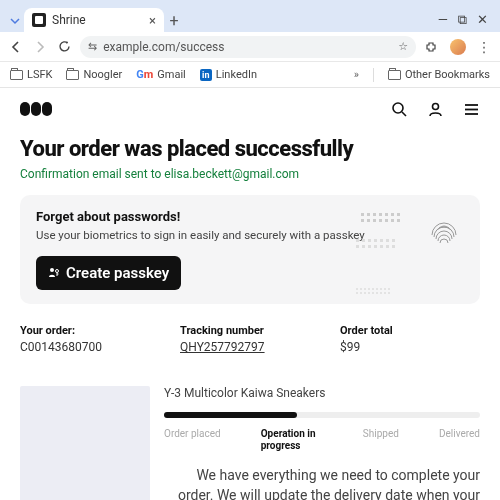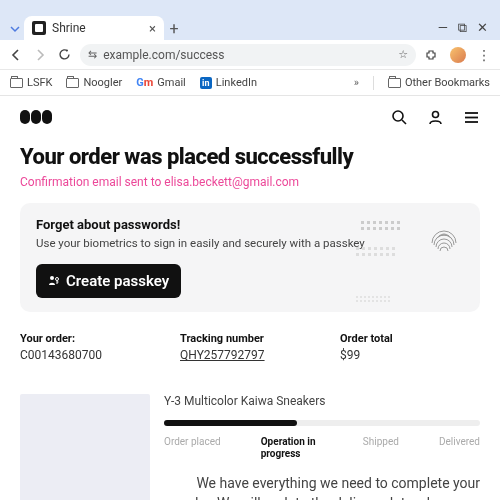--- a/index.html
+++ b/index.html
@@ -1,19 +1,19 @@
 <!DOCTYPE html>
 <html><head>
 <meta charset="utf-8">
 <style>
   * { box-sizing: border-box; margin: 0; padding: 0; font-family: -apple-system, BlinkMacSystemFont, "Segoe UI", Roboto, Arial, sans-serif; }
   body { width: 500px; height: 500px; overflow: hidden; background: #fff; }
 
   
-  .chrome-top { background: #dde7f7; height: 40px; display: flex; align-items: flex-end; padding: 0 6px; }
+  .chrome-top { background: #dde7f7; height: 32px; display: flex; align-items: flex-end; padding: 0 6px; }
   .tab-dd { width: 18px; height: 22px; background:#dde7f7; display:flex; align-items:center; justify-content:center; color:#444;}
   .tab { background: #fff; border-radius: 8px 8px 0 0; height: 24px; display: flex; align-items: center; padding: 0 8px; gap: 6px; min-width: 140px; font-size: 12px; color:#333; }
   .favicon { width:14px; height:14px; background:#222; border-radius:2px; display:flex;align-items:center;justify-content:center; }
   .favicon::after{content:"";width:8px;height:8px;background:#fff;border-radius:1px;}
   .tab-close { margin-left:auto; color:#555; font-size:13px;}
   .tab-add { width:20px; text-align:center; color:#555; font-size:16px; line-height:22px;}
   .win-controls { margin-left:auto; display:flex; gap:10px; color:#444; padding:0 6px 4px;}
   .win-controls span{font-size:13px;}
 
   .addr-row { background:#fff; height:30px; display:flex; align-items:center; padding:0 8px; gap:8px; border-bottom:1px solid #e8e8e8;}
@@ -35,21 +35,21 @@
 
   
   .page { padding: 12px 20px 0; height: calc(500px - 84px); overflow:hidden;}
   .app-header{display:flex;align-items:center;justify-content:space-between;margin-bottom:18px;}
   .logo{display:flex;gap:1px;}
   .logo span{width:10px;height:14px;background:#111;border-radius:5px;}
   .hdr-actions{display:flex;gap:18px;align-items:center;color:#222;}
   .ic{width:18px;height:18px;display:flex;align-items:center;justify-content:center;}
 
   h1{font-size:22px;font-weight:800;letter-spacing:-0.5px;color:#111;margin-bottom:6px;}
-  .conf-text{font-size:12px;color:#ec4899;margin-bottom:14px;}
+  .conf-text{font-size:12px;color:#15803d;margin-bottom:14px;}
 
   .passkey-card{background:#f5f5f6;border-radius:10px;padding:14px 16px;position:relative;margin-bottom:20px;overflow:hidden;}
   .pk-title{font-weight:700;font-size:13px;color:#111;margin-bottom:4px;}
   .pk-sub{font-size:11.5px;color:#444;margin-bottom:14px;}
   .pk-btn{background:#111;color:#fff;border:none;border-radius:6px;font-size:15px;font-weight:600;padding:8px 12px;display:inline-flex;align-items:center;gap:6px;cursor:pointer;}
   .pk-btn-ic{font-size:11px;}
   .pk-deco{position:absolute;right:80px;top:18px;display:grid;grid-template-columns:repeat(7,3px);gap:3px;}
   .pk-deco i{width:3px;height:3px;background:#ccc;}
   .pk-deco2{position:absolute;right:85px;top:44px;display:grid;grid-template-columns:repeat(7,3px);gap:3px;}
   .pk-deco2 i{width:3px;height:3px;background:#ddd;}

